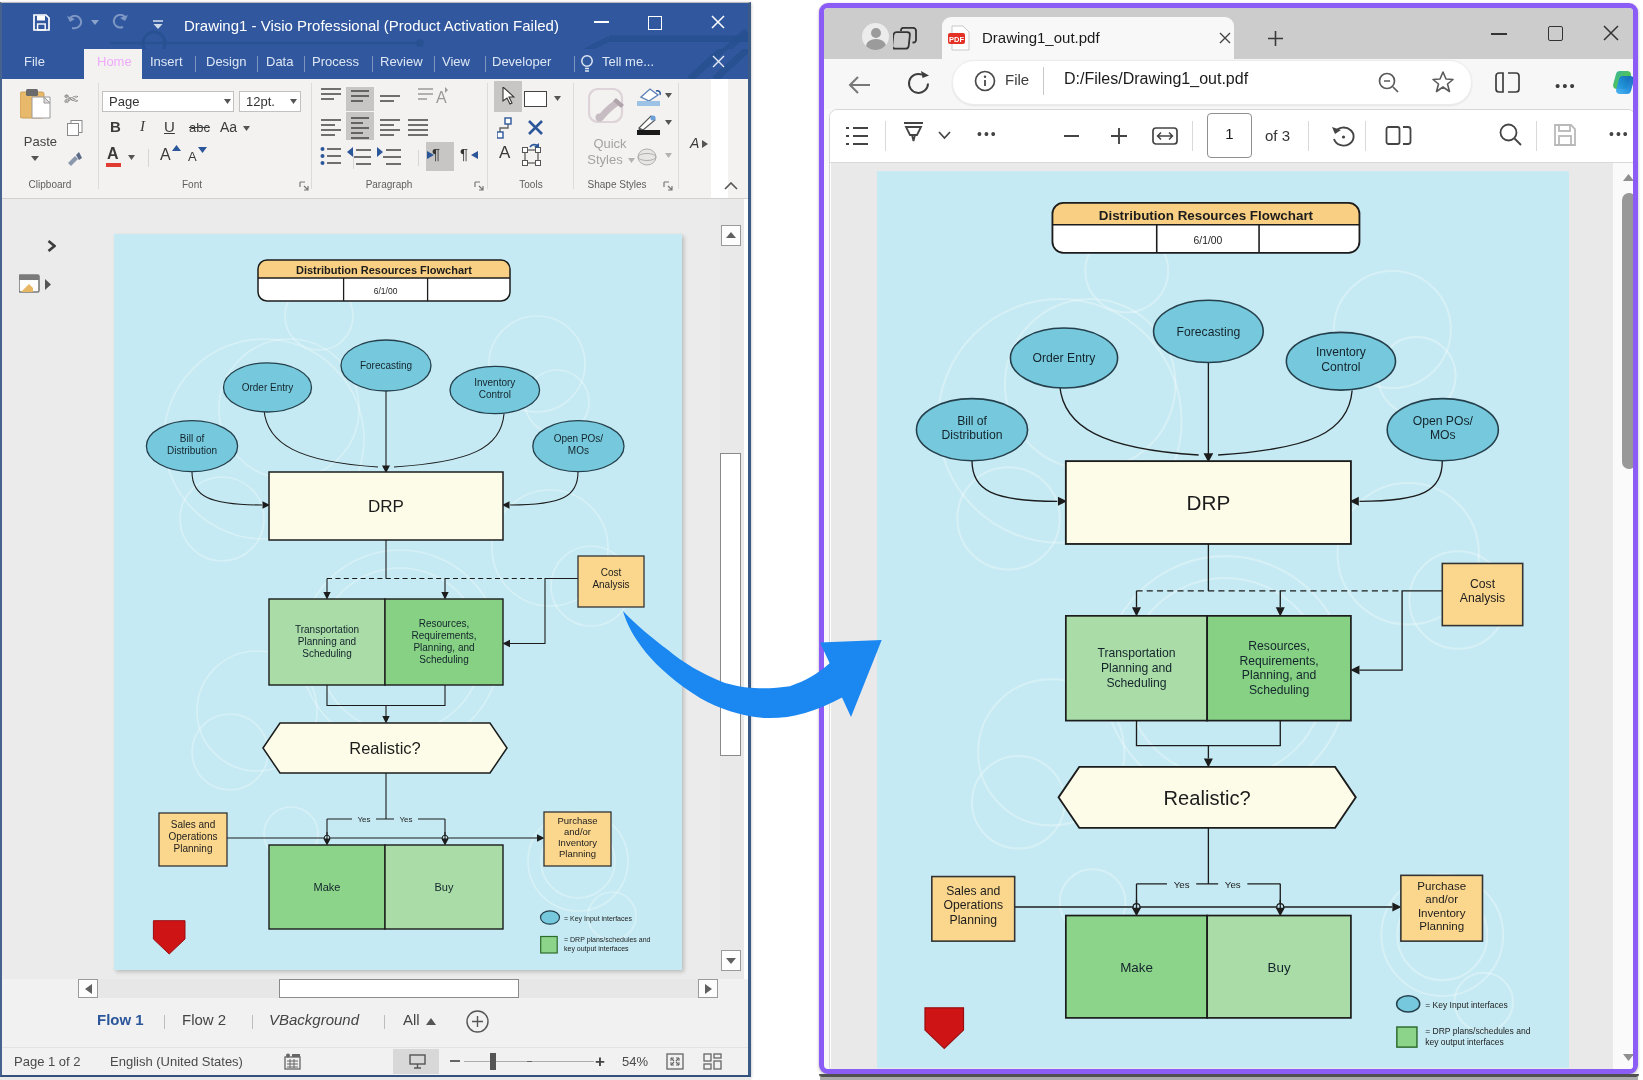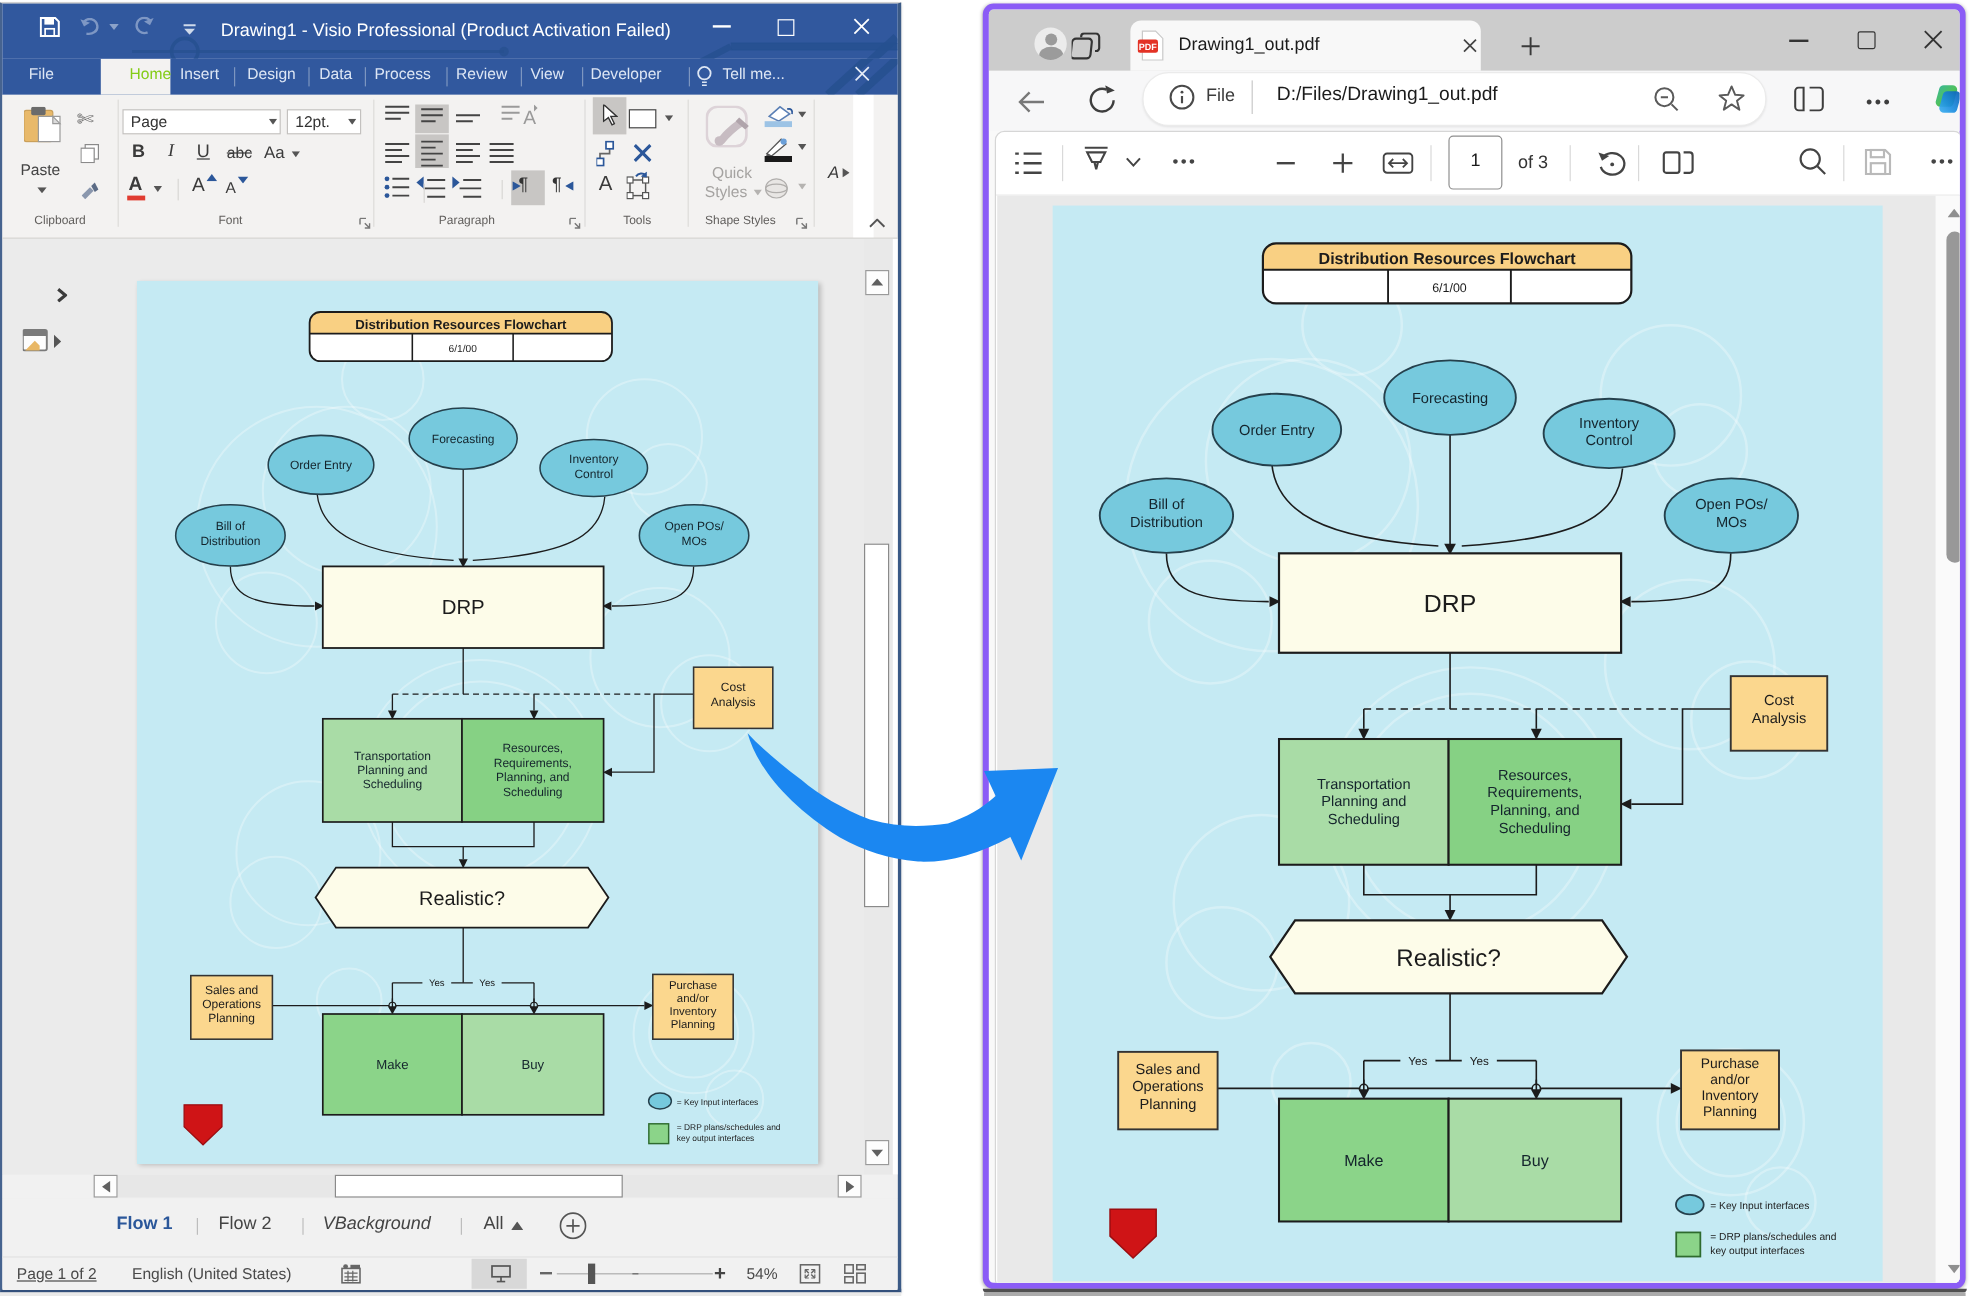--- a/index.html
+++ b/index.html
@@ -211,21 +211,21 @@
   </div>
   <div id="vtabs">
     <svg class="abs" style="left:0;top:0;" width="746" height="30" viewBox="0 0 746 30">
       <g stroke="#26508f" stroke-width="7" opacity=".85" fill="none">
         <path d="M688,30 L745,-22"></path>
           <path d="M713,30 L748,-2"></path>
       </g>
     </svg>
     <div class="abs" style="left:82px;top:0;width:58px;height:30px;background:#f3f2f1;"></div>
     <div class="vtab" style="left:22px;">File</div>
-    <div class="vtab" style="left:106px;color:#84cc16;">Home</div>
+    <div class="vtab" style="left:95px;color:#f0abfc;">Home</div>
     <div class="vtab" style="left:148px;">Insert</div>
     <div class="vtab" style="left:204px;">Design</div>
     <div class="vtab" style="left:264px;">Data</div>
     <div class="vtab" style="left:310px;">Process</div>
     <div class="vtab" style="left:378px;">Review</div>
     <div class="vtab" style="left:440px;">View</div>
     <div class="vtab" style="left:490px;">Developer</div>
     <div class="vsep" style="left:193px;"></div>
       <div class="vsep" style="left:255px;"></div>
     <div class="vsep" style="left:302px;"></div>
@@ -242,21 +242,21 @@
       <path d="M1,1 L12,12 M12,1 L1,12" stroke="#e6ecf7" stroke-width="1.4"></path>
     </svg>
   </div>
   <div id="vribbon">
     <svg class="abs" style="left:18px;top:10px;" width="33" height="30" viewBox="0 0 33 30">
       <rect x="0" y="3" width="24" height="26" rx="2" fill="#e8b96a" stroke="#caa05a"></rect>
       <rect x="6" y="0" width="12" height="7" rx="1.5" fill="#6b6b6b"></rect>
       <path d="M12,8 H30 V29 H12 Z" fill="#fff" stroke="#9a9a9a"></path>
       <path d="M24,8 L30,14 H24 Z" fill="#dcdcdc" stroke="#9a9a9a"></path>
     </svg>
-    <div class="abs" style="left:15px;top:55px;width:40px;font-size:13px;color:#444;text-align:left;">Paste</div>
+    <div class="abs" style="left:15px;top:55px;width:40px;font-size:13px;color:#444;text-align:right;">Paste</div>
     <svg class="abs" style="left:29px;top:77px;" width="8" height="5">
         <path d="M0,0 H8 L4,5 Z" fill="#555"></path>
       </svg>
     <div class="abs" style="left:62px;top:10px;font-size:17px;color:#666;">✄</div>
     <svg class="abs" style="left:65px;top:41px;" width="16" height="16" viewBox="0 0 16 16">
       <rect x="4" y="0.5" width="11" height="12" fill="#fff" stroke="#8a8a8a"></rect>
       <rect x="0.5" y="3.5" width="11" height="12" fill="#fff" stroke="#8a8a8a"></rect>
     </svg>
     <svg class="abs" style="left:66px;top:72px;" width="15" height="15" viewBox="0 0 15 15">
       <path d="M0,12 L7,5 L10,8 L3,15 Z" fill="#8a97ad"></path>
@@ -469,21 +469,21 @@
     <div class="abs" style="left:401px;top:12px;font-size:15px;color:#444;">All</div>
     <svg class="abs" style="left:424px;top:19px;" width="10" height="7">
         <path d="M0,7 L5,0 L10,7 Z" fill="#555"></path>
       </svg>
     <svg class="abs" style="left:464px;top:11px;" width="23" height="23" viewBox="0 0 23 23">
       <circle cx="11.5" cy="11.5" r="10.5" fill="none" stroke="#555" stroke-width="1.4"></circle>
       <path d="M11.5,6 V17 M6,11.5 H17" stroke="#555" stroke-width="1.4"></path>
     </svg>
   </div>
   <div id="vstatus">
-    <div class="abs" style="left:12px;top:6px;text-decoration:underline;">Page 1 of 2</div>
+    <div class="abs" style="left:12px;top:6px;">Page 1 of 2</div>
     <div class="abs" style="left:108px;top:6px;">English (United States)</div>
     <svg class="abs" style="left:282px;top:5px;" width="17" height="17" viewBox="0 0 17 17">
       <rect x="1" y="4" width="15" height="12" fill="none" stroke="#666" stroke-width="1.3"></rect>
       <circle cx="4" cy="2.5" r="2" fill="#666"></circle>
         <rect x="8" y="1" width="8" height="3" fill="#666"></rect>
       <path d="M3,8 H14 M3,11 H14 M3,14 H14 M6,6 V15 M10,6 V15" stroke="#666" stroke-width="1"></path>
     </svg>
     <div class="abs" style="left:391px;top:1px;width:46px;height:25px;background:#d8d8d8;"></div>
     <svg class="abs" style="left:407px;top:6px;" width="17" height="15" viewBox="0 0 17 15">
       <rect x="1" y="1" width="15" height="9" fill="none" stroke="#555" stroke-width="1.4"></rect>

